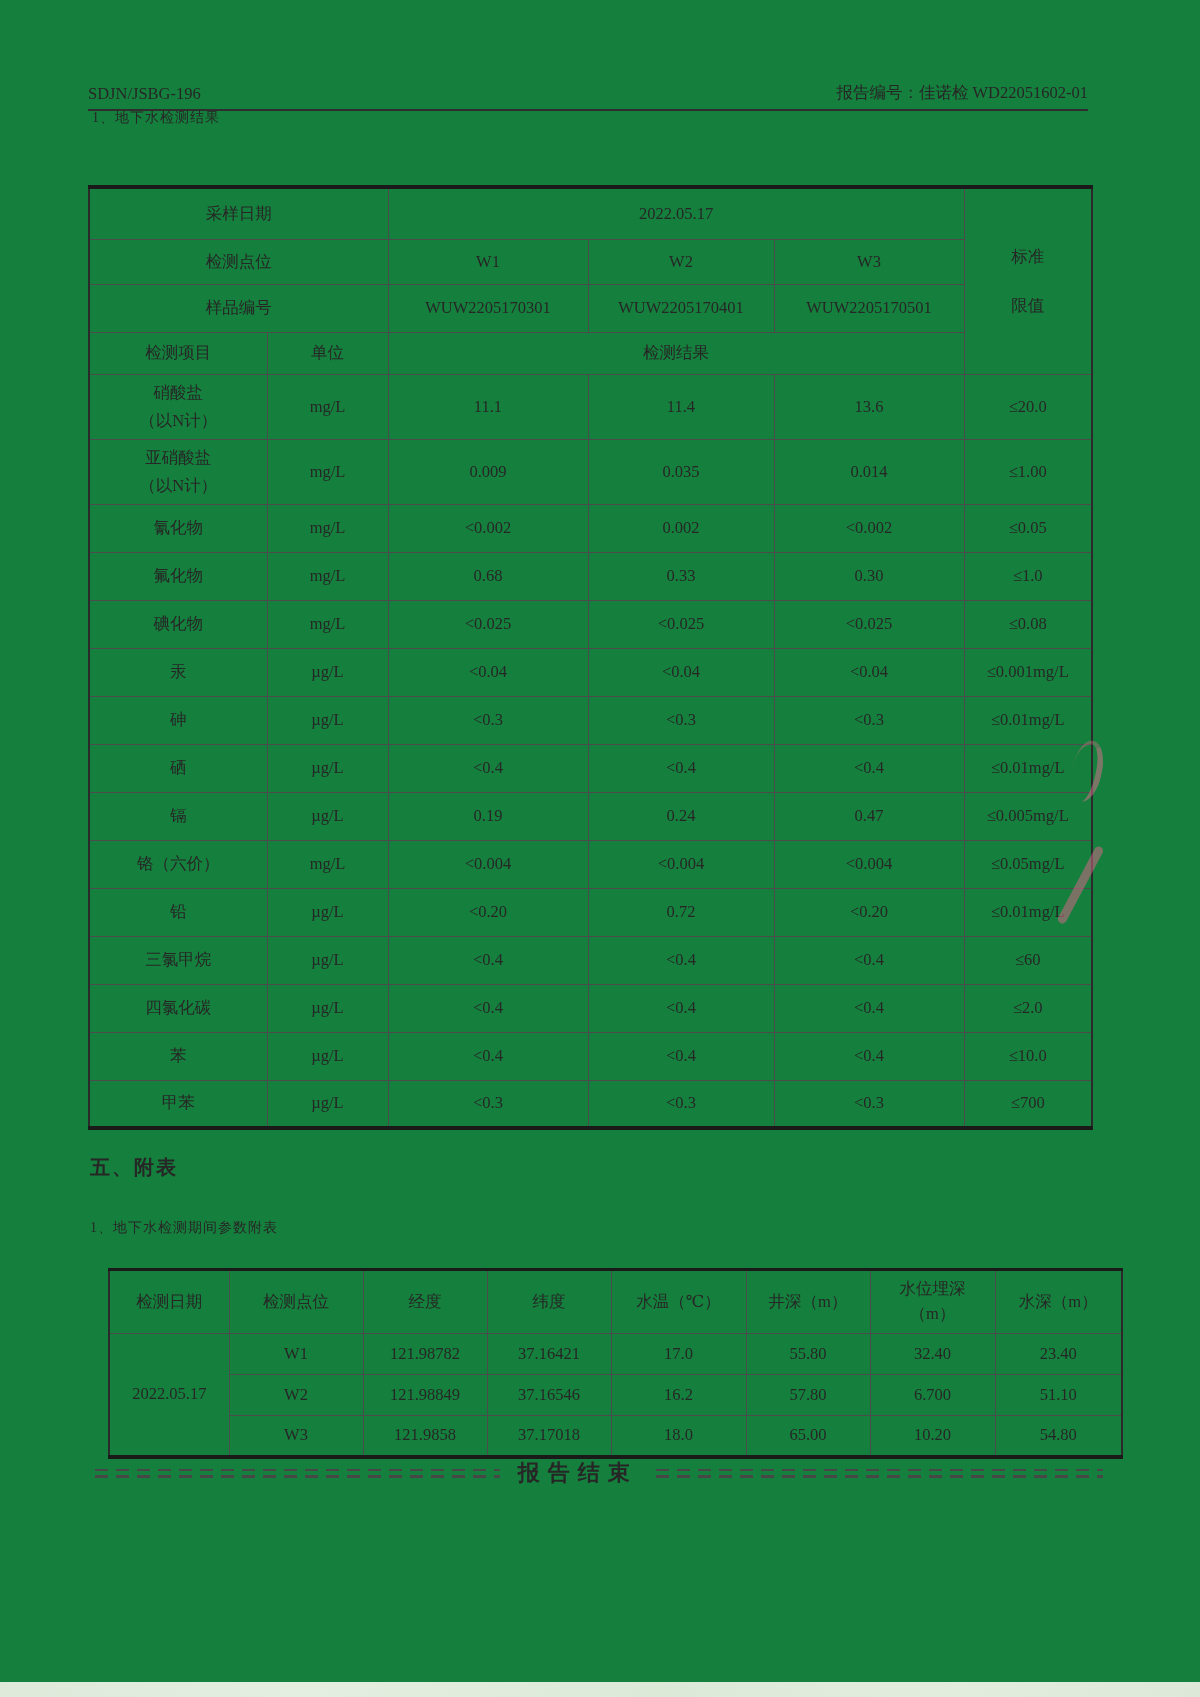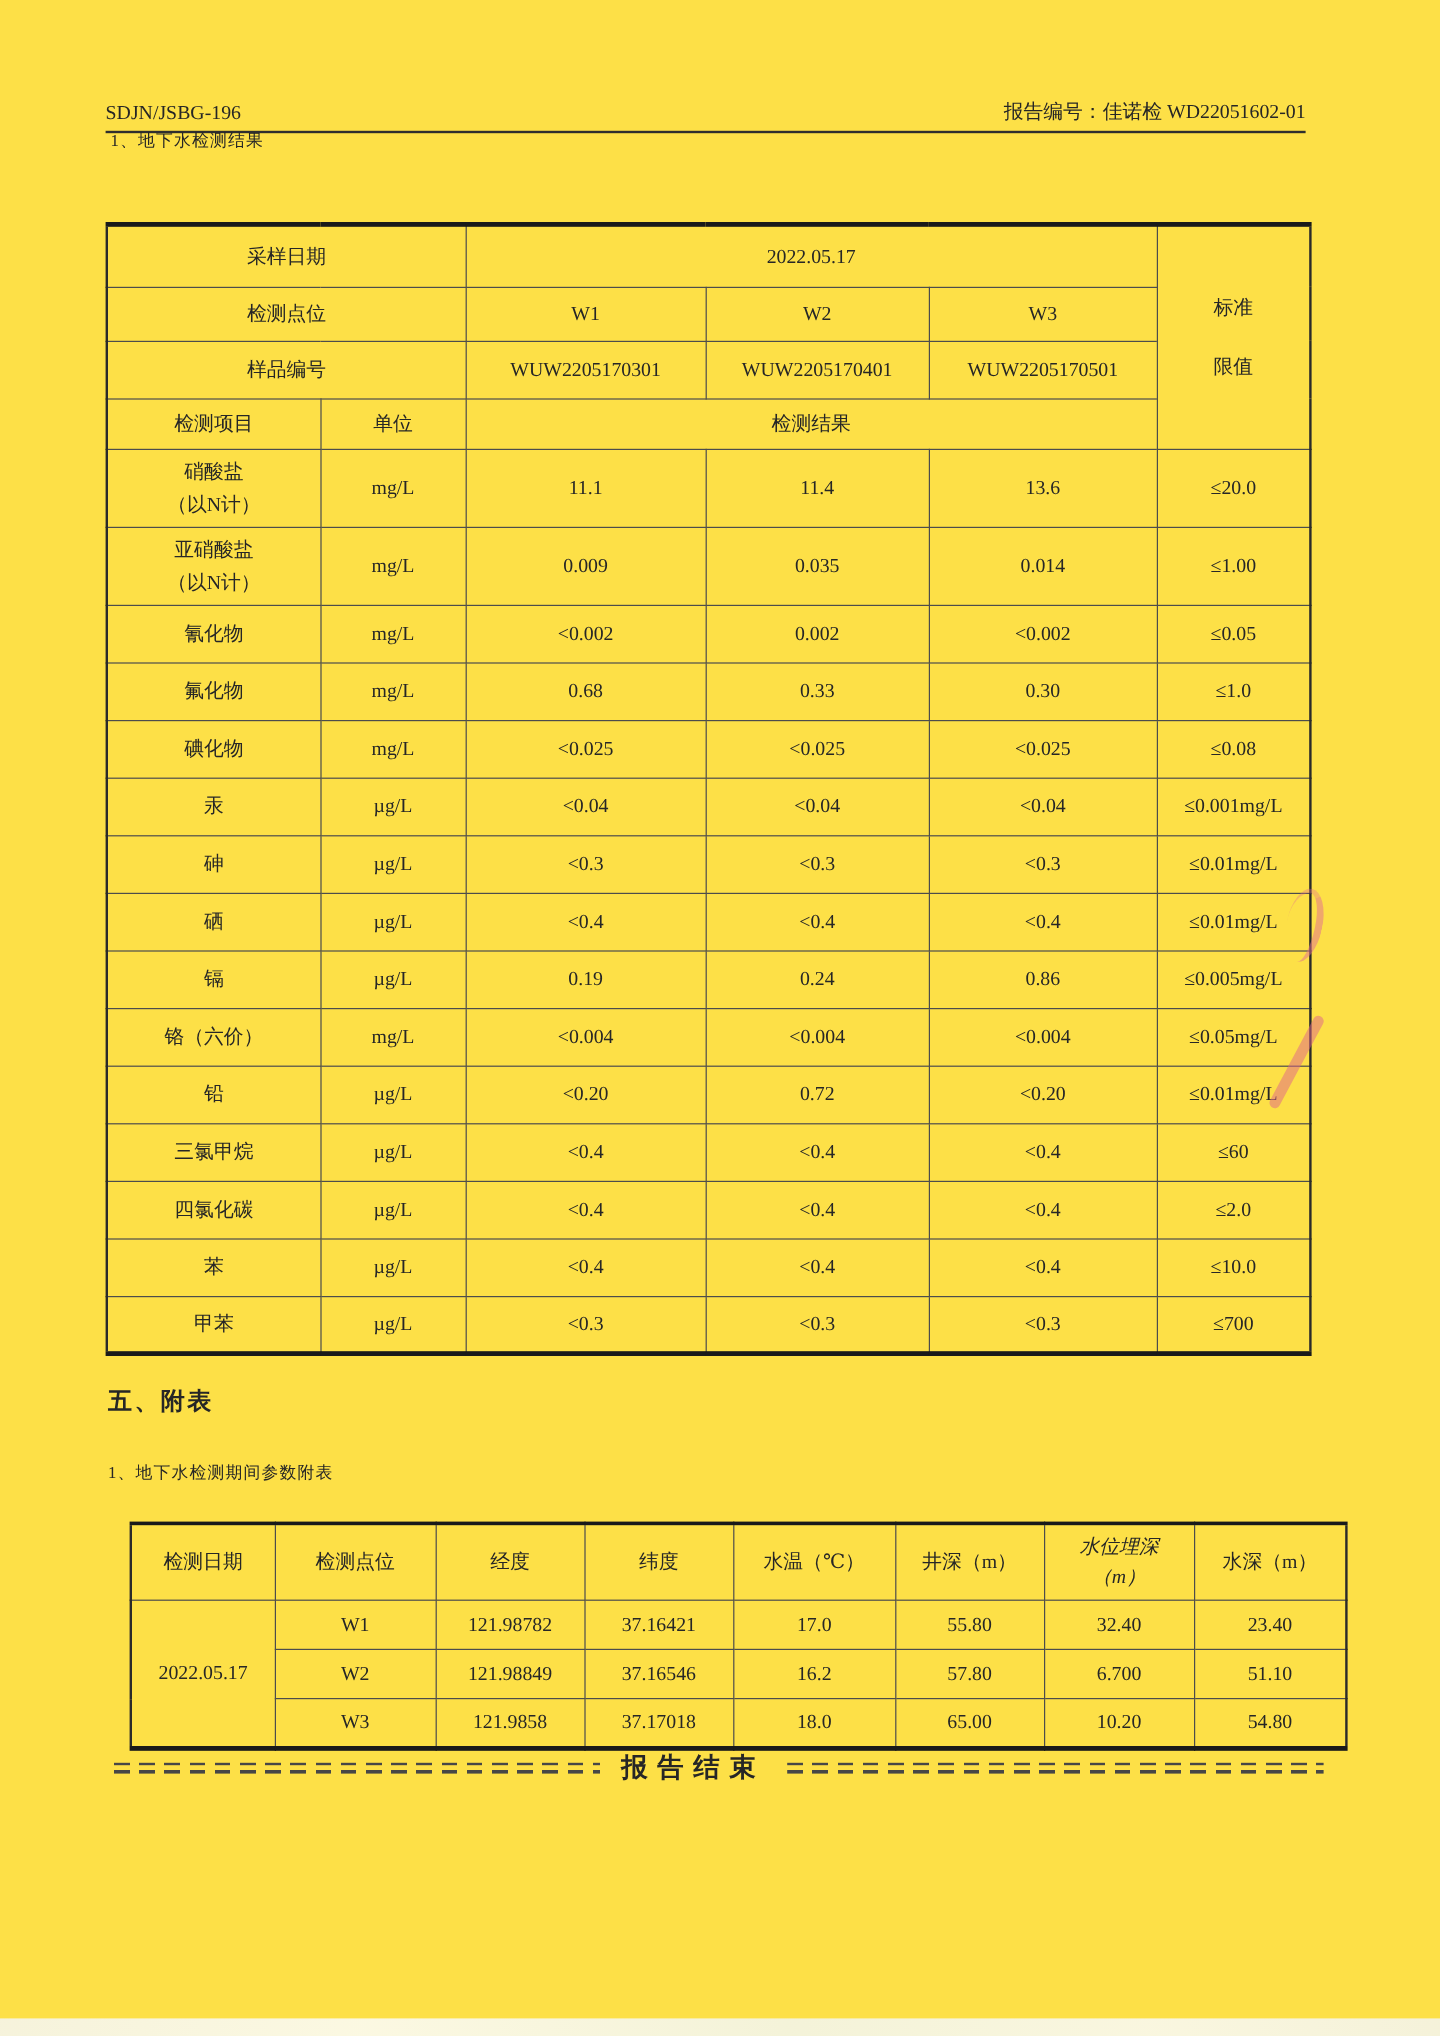--- a/index.html
+++ b/index.html
@@ -1,19 +1,19 @@
 <!DOCTYPE html>
 <html><head>
 <meta charset="utf-8">
 <style>
   html,body{margin:0;padding:0;background:#e8e8e8;}
   .page{
     position:relative;
     width:1200px;height:1697px;
-    background:#fde047;
+    background:#15803d;
     font-family:"Liberation Serif","DejaVu Serif",serif;
     color:#262626;
     overflow:hidden;
   }
   
   .doc-header{
     position:absolute;top:82px;left:88px;width:1000px;
     display:flex;justify-content:space-between;align-items:flex-end;
     border-bottom:2px solid #2e2e2e;
     padding-bottom:5px;
@@ -51,21 +51,21 @@
   .t2{
     position:absolute;top:1268px;left:88px;width:1013px;
     border-top:3.5px solid #1a1a1a;
     border-bottom:4px solid #1a1a1a;
     border-left:2px solid #2a2a2a;
     border-right:2px solid #2a2a2a;
     margin-left:20px;
   }
   .t2 tr{height:41px;}
   .t2 tr.thead{height:64px;}
-  .t2 .prewrap{line-height:1.5;font-style:italic;}
+  .t2 .prewrap{line-height:1.5;}
   
   .report-end{
     position:absolute;top:1458px;left:95px;width:1008px;
     display:flex;align-items:center;gap:18px;justify-content:space-between;
   }
   .report-end .label{font-size:22px;font-weight:700;letter-spacing:8px;white-space:nowrap;}
   .dash{height:9px;position:relative;}
   .dash.l{flex:0.95;}
   .dash.r{flex:1.05;}
   .dash::before,.dash::after{
@@ -206,21 +206,21 @@
       <td>&lt;0.4</td>
       <td>&lt;0.4</td>
       <td>&lt;0.4</td>
       <td>≤0.01mg/L</td>
     </tr>
     <tr>
       <td>镉</td>
       <td>µg/L</td>
       <td>0.19</td>
       <td>0.24</td>
-      <td>0.86</td>
+      <td>0.47</td>
       <td>≤0.005mg/L</td>
     </tr>
     <tr>
       <td>铬（六价）</td>
       <td>mg/L</td>
       <td>&lt;0.004</td>
       <td>&lt;0.004</td>
       <td>&lt;0.004</td>
       <td>≤0.05mg/L</td>
     </tr>

